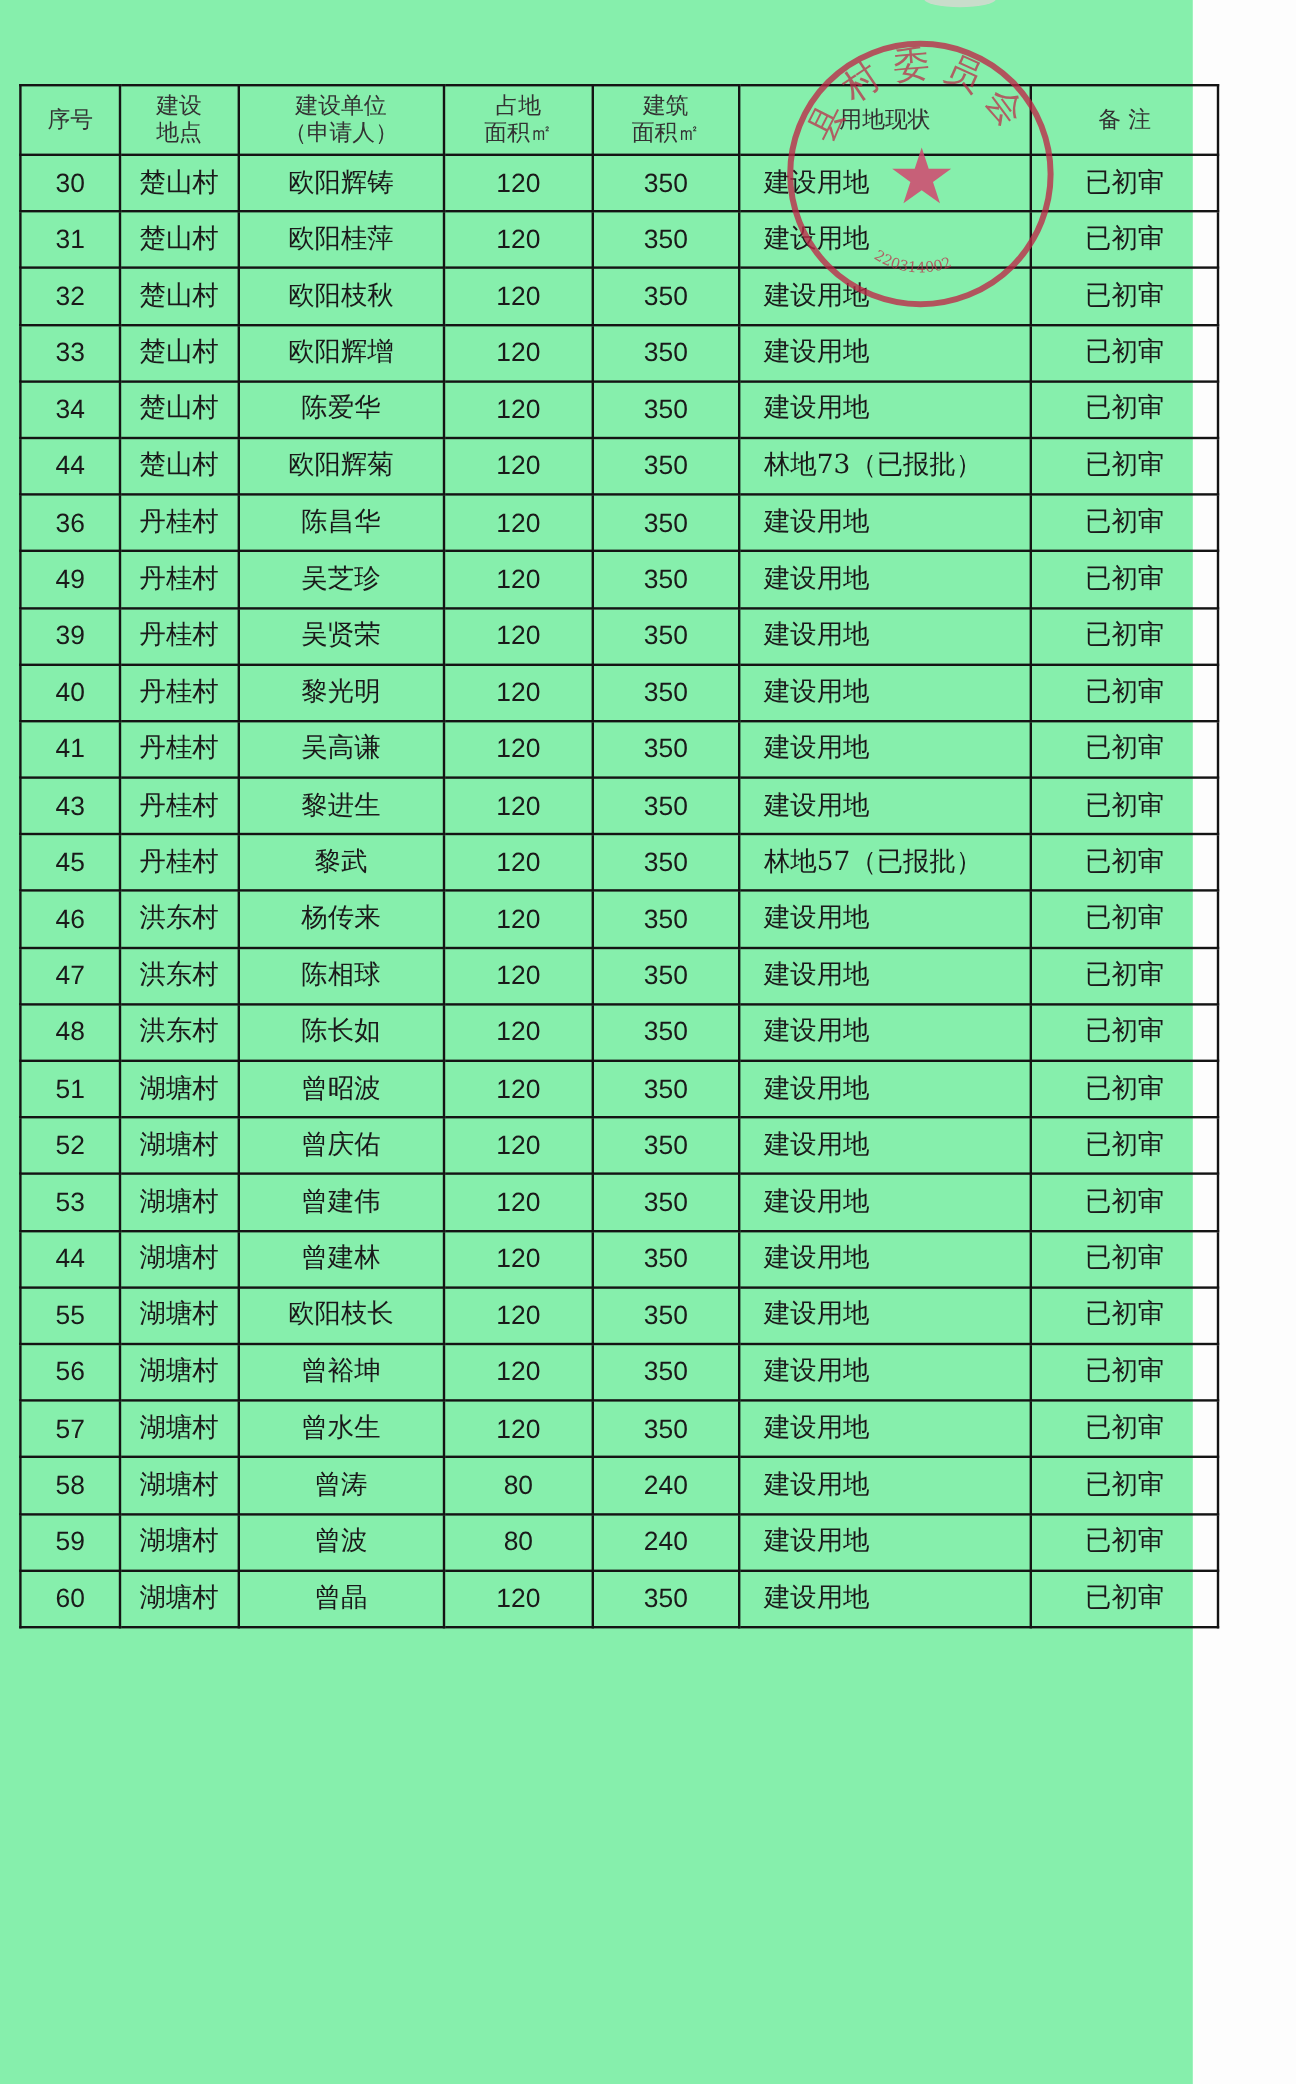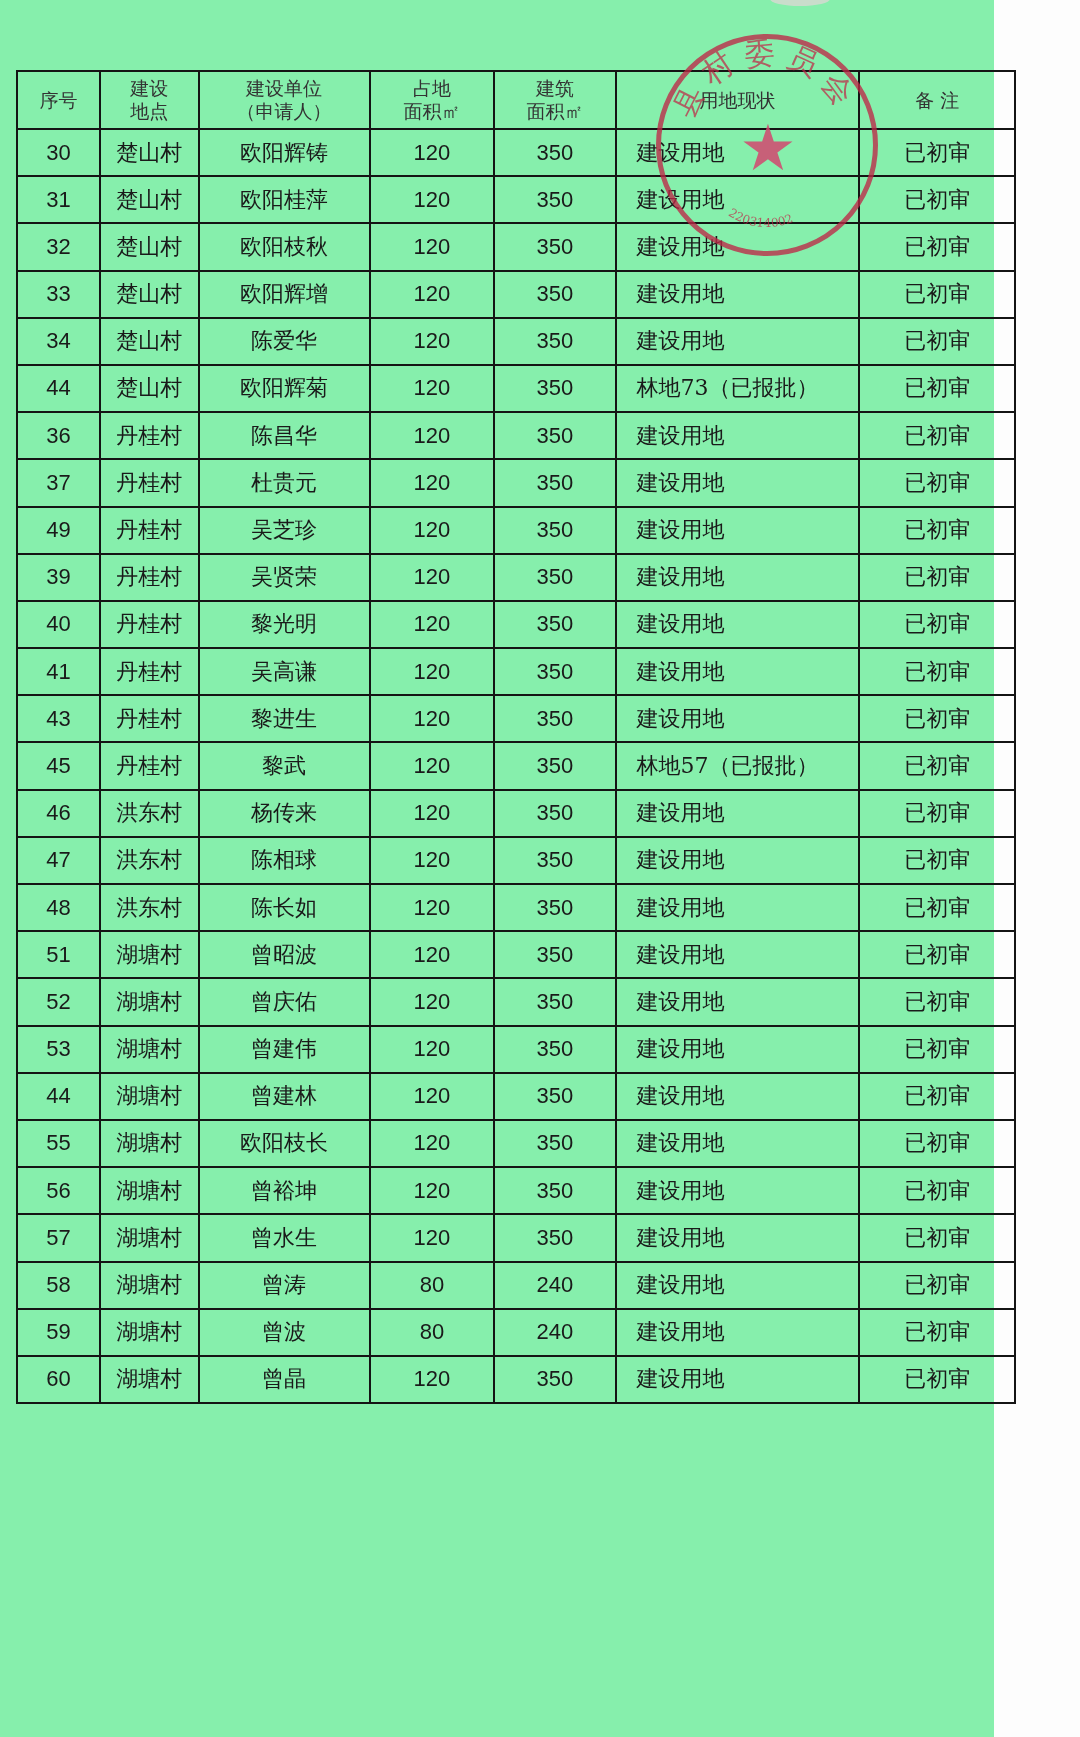--- a/index.html
+++ b/index.html
@@ -111,29 +111,20 @@
         <tr>
           <td class="num">36</td>
           <td>丹桂村</td>
           <td>陈昌华</td>
           <td class="area">120</td>
           <td class="area">350</td>
           <td class="status">建设用地</td>
           <td>已初审</td>
         </tr>
         <tr>
-          <td class="num">37</td>
-          <td>丹桂村</td>
-          <td>杜贵元</td>
-          <td class="area">120</td>
-          <td class="area">350</td>
-          <td class="status">建设用地</td>
-          <td>已初审</td>
-        </tr>
-        <tr>
           <td class="num">49</td>
           <td>丹桂村</td>
           <td>吴芝珍</td>
           <td class="area">120</td>
           <td class="area">350</td>
           <td class="status">建设用地</td>
           <td>已初审</td>
         </tr>
         <tr>
           <td class="num">39</td>

